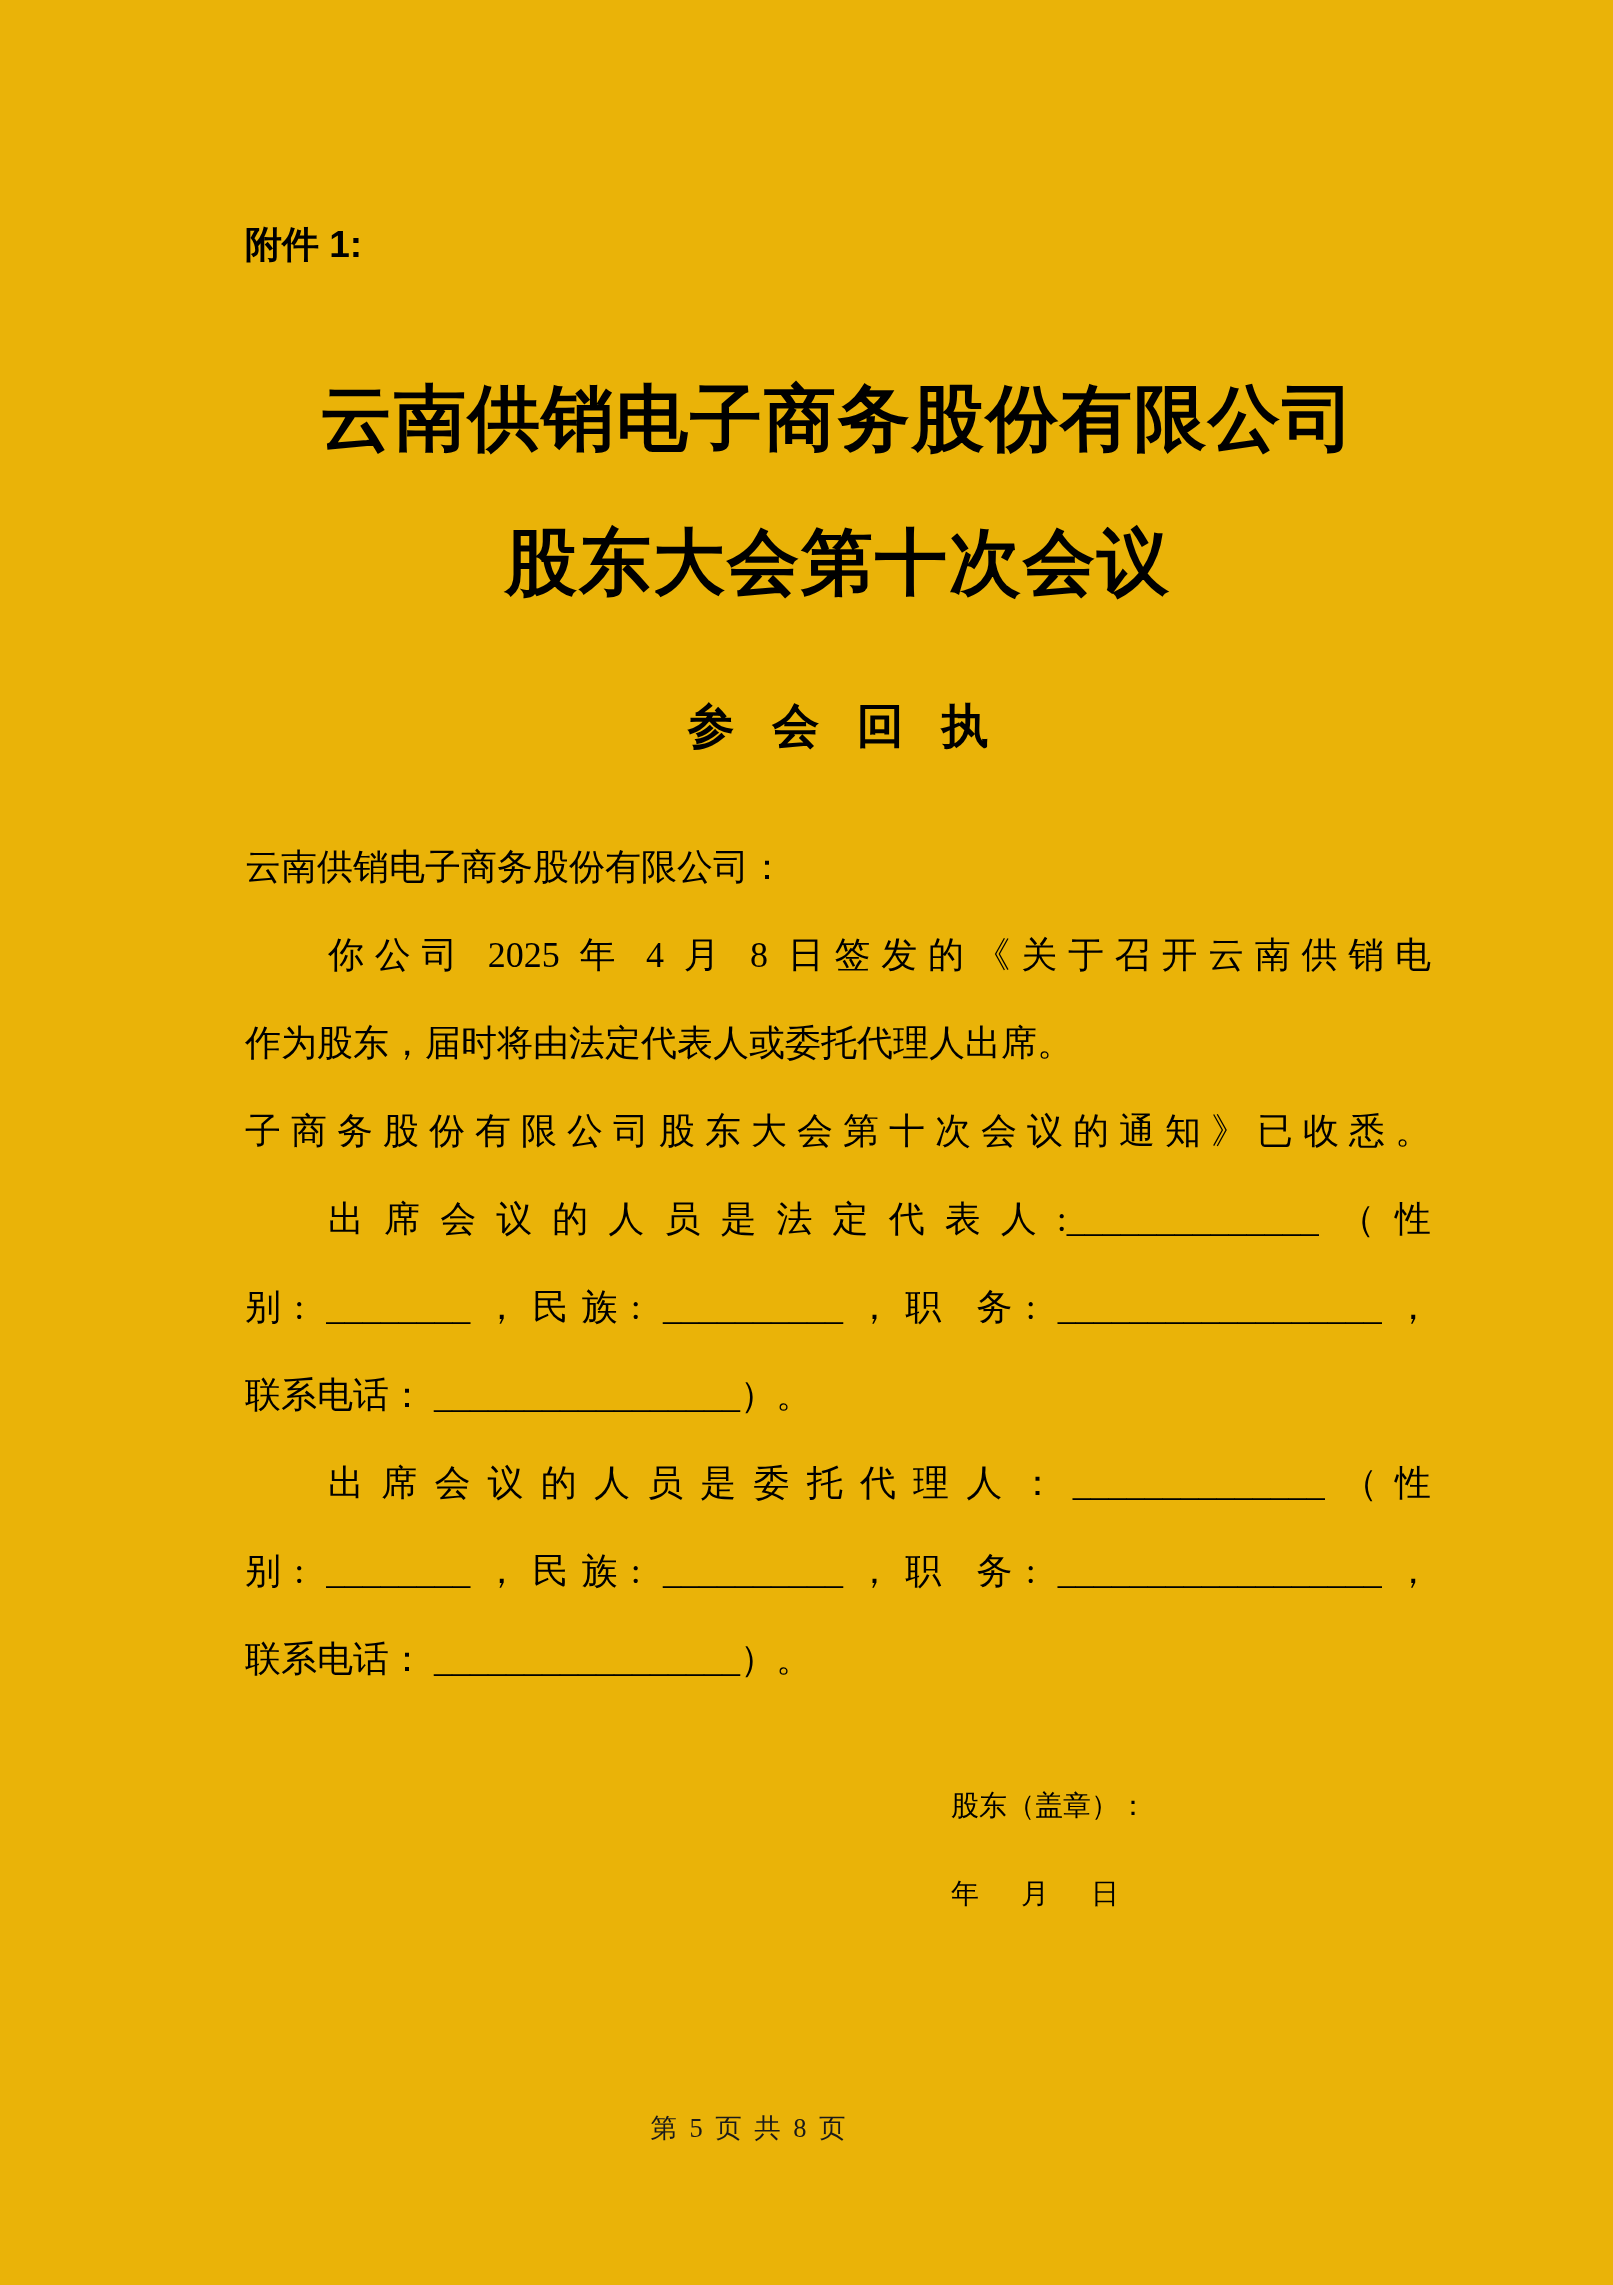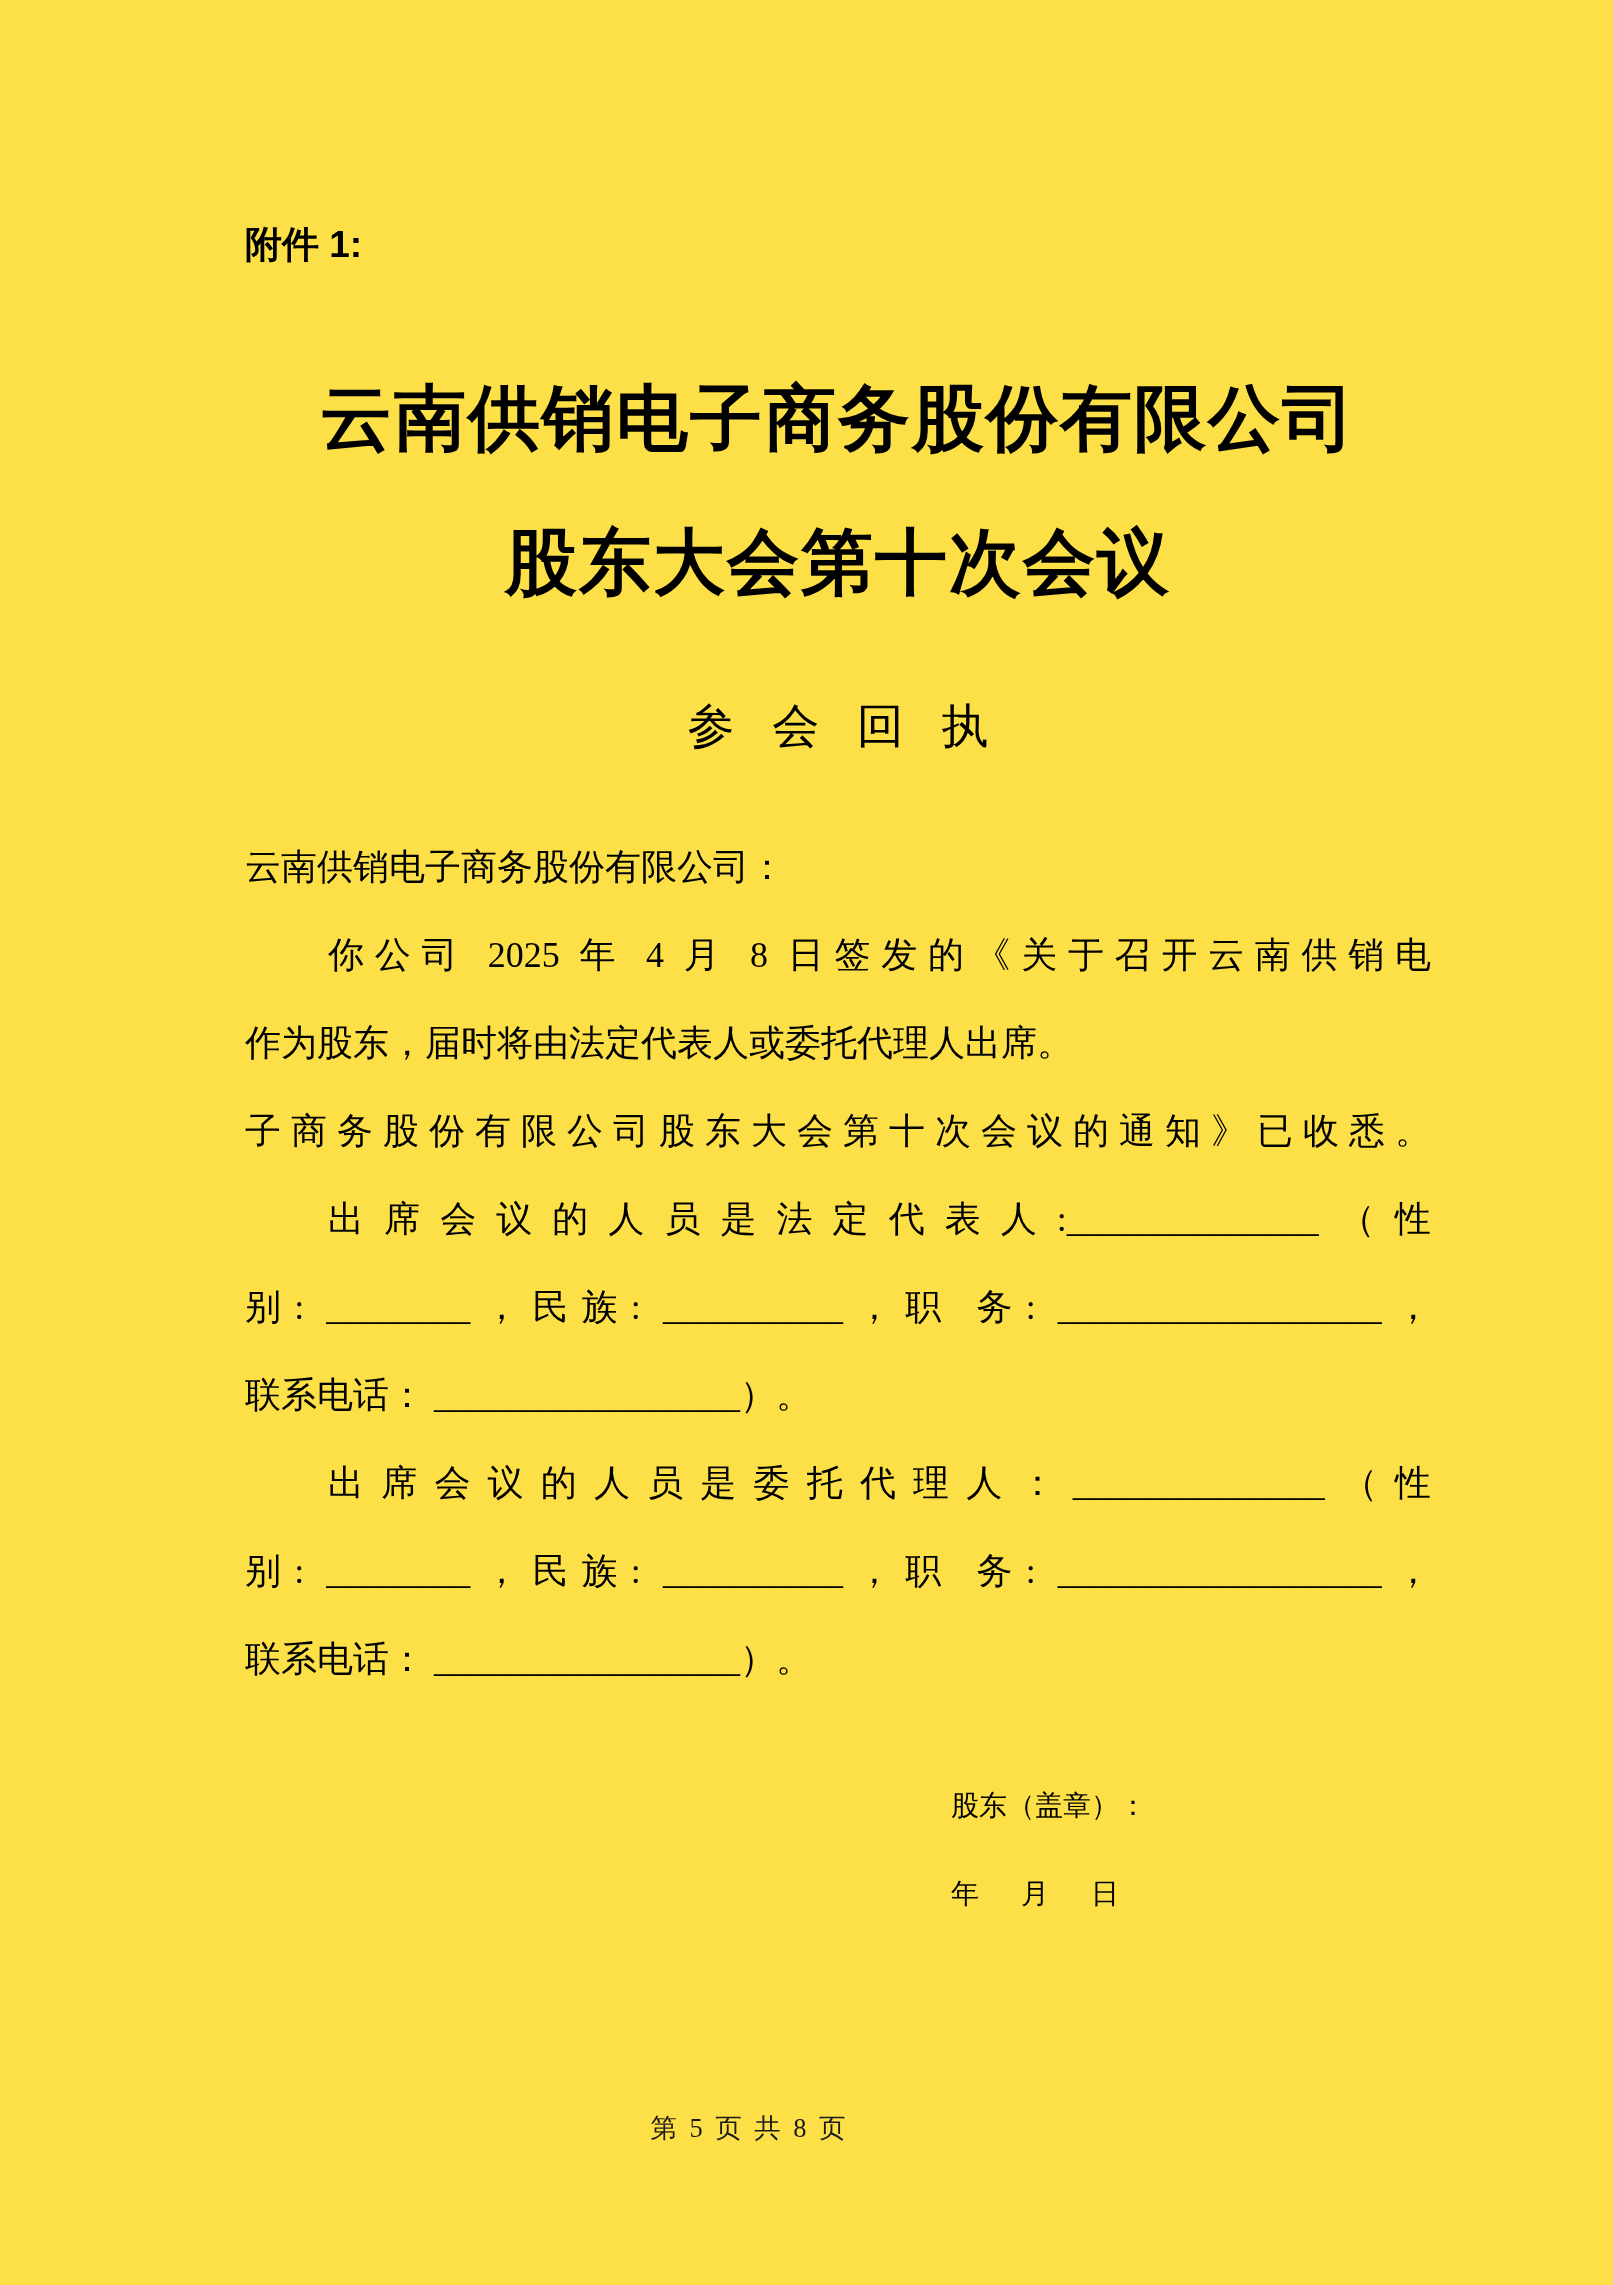--- a/index.html
+++ b/index.html
@@ -7,21 +7,21 @@
   body {
     width: 1613px;
     height: 2286px;
     position: relative;
     font-family: "Liberation Serif", "DejaVu Serif", serif;
     color: #000000;
   }
   .page {
     position: absolute;
     inset: 0;
-    background: #fde047;
+    background: #eab308;
     padding: 0 182px 0 245px;
   }
   .attachment {
     margin-top: 223px;
     font-family: "Liberation Sans", "DejaVu Sans", sans-serif;
     font-weight: 600;
     font-size: 37px;
     line-height: 43px;
     color: #000000;
   }
@@ -30,21 +30,21 @@
     font-size: 72px;
     line-height: 71px;
     text-align: center;
     letter-spacing: 2px;
     color: #000000;
   }
   .doc-title.l1 { margin-top: 118px; }
   .doc-title.l2 { margin-top: 73px; }
   .doc-subtitle {
     margin-top: 96px;
-    font-weight: 400;
+    font-weight: 700;
     font-size: 47px;
     line-height: 63px;
     text-align: center;
     word-spacing: 0.55em;
     color: #000000;
   }
   .body-block {
     margin-top: 65px;
     font-size: 36px;
     line-height: 88px;

